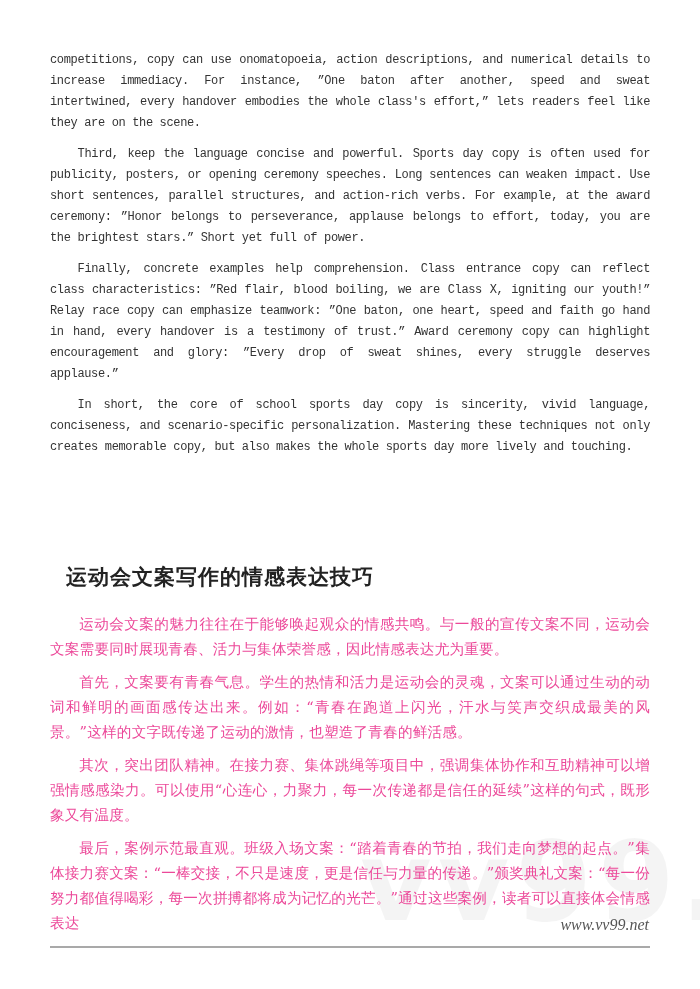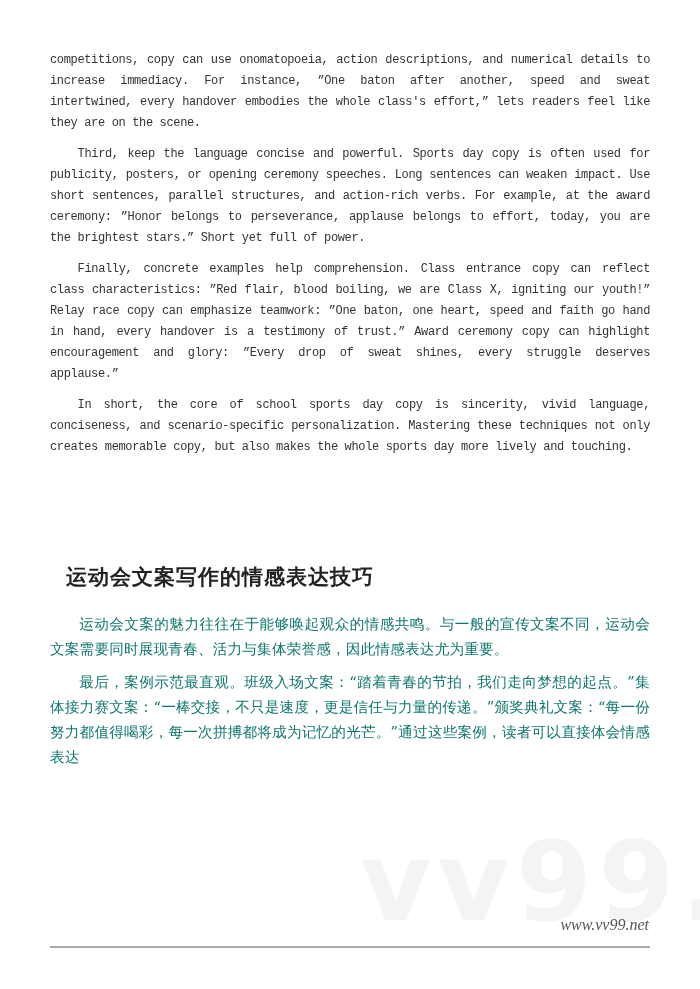--- a/index.html
+++ b/index.html
@@ -3,21 +3,21 @@
   <meta charset="utf-8">
   <style>
     html, body { margin: 0; padding: 0; background: #ffffff; }
     body { width: 700px; height: 989px; position: relative; overflow: hidden; }
     .page { position: absolute; left: 50px; top: 0; width: 600px; }
     .en { font-family: "Liberation Mono", "DejaVu Sans Mono", monospace; font-size: 12px; line-height: 21px; color: #333; text-align: justify; margin: 0 0 10px 0; text-indent: 2.3em; letter-spacing: -0.35px; }
     .en.noindent { text-indent: 0; }
     .block-en { position: absolute; left: 0; top: 50px; width: 600px; }
     .title { position: absolute; left: 16px; top: 563px; width: 600px; text-align: left; font-family: "DejaVu Sans", sans-serif; font-weight: bold; font-size: 21px; color: #222; letter-spacing: 1px; margin: 0; }
     .block-zh { position: absolute; left: 0; top: 611px; width: 600px; }
-    .zh { font-family: "DejaVu Serif", "Liberation Serif", serif; font-size: 14.6px; line-height: 25px; color: #0f766e; text-align: justify; margin: 0 0 8px 0; text-indent: 2em; letter-spacing: 0.2px; }
+    .zh { font-family: "DejaVu Serif", "Liberation Serif", serif; font-size: 14.6px; line-height: 25px; color: #ec4899; text-align: justify; margin: 0 0 8px 0; text-indent: 2em; letter-spacing: 0.2px; }
     .rule { position: absolute; left: 50px; top: 946px; width: 600px; height: 2px; background: #a9a9a9; }
     .footer { position: absolute; right: 51px; top: 916px; font-family: "Liberation Serif", serif; font-style: italic; font-size: 16px; color: #555; }
     .watermark { position: absolute; left: 360px; top: 818px; font-family: "DejaVu Sans", sans-serif; font-weight: bold; font-size: 110px; color: rgba(0,0,0,0.045); letter-spacing: 6px; pointer-events: none; white-space: nowrap; }
   </style>
 </head>
 <body>
 
 <div class="watermark">vv99.net</div>
 
 <div class="page">
@@ -25,18 +25,20 @@
     <p class="en noindent">competitions, copy can use onomatopoeia, action descriptions, and numerical details to increase immediacy. For instance, ”One baton after another, speed and sweat intertwined, every handover embodies the whole class's effort,” lets readers feel like they are on the scene.</p>
     <p class="en">Third, keep the language concise and powerful. Sports day copy is often used for publicity, posters, or opening ceremony speeches. Long sentences can weaken impact. Use short sentences, parallel structures, and action-rich verbs. For example, at the award ceremony: ”Honor belongs to perseverance, applause belongs to effort, today, you are the brightest stars.” Short yet full of power.</p>
     <p class="en">Finally, concrete examples help comprehension. Class entrance copy can reflect class characteristics: ”Red flair, blood boiling, we are Class X, igniting our youth!” Relay race copy can emphasize teamwork: ”One baton, one heart, speed and faith go hand in hand, every handover is a testimony of trust.” Award ceremony copy can highlight encouragement and glory: ”Every drop of sweat shines, every struggle deserves applause.”</p>
     <p class="en">In short, the core of school sports day copy is sincerity, vivid language, conciseness, and scenario-specific personalization. Mastering these techniques not only creates memorable copy, but also makes the whole sports day more lively and touching.</p>
   </div>
 
   <h2 class="title">运动会文案写作的情感表达技巧</h2>
 
   <div class="block-zh">
     <p class="zh">运动会文案的魅力往往在于能够唤起观众的情感共鸣。与一般的宣传文案不同，运动会文案需要同时展现青春、活力与集体荣誉感，因此情感表达尤为重要。</p>
+    <p class="zh">首先，文案要有青春气息。学生的热情和活力是运动会的灵魂，文案可以通过生动的动词和鲜明的画面感传达出来。例如：“青春在跑道上闪光，汗水与笑声交织成最美的风景。”这样的文字既传递了运动的激情，也塑造了青春的鲜活感。</p>
+    <p class="zh">其次，突出团队精神。在接力赛、集体跳绳等项目中，强调集体协作和互助精神可以增强情感感染力。可以使用“心连心，力聚力，每一次传递都是信任的延续”这样的句式，既形象又有温度。</p>
     <p class="zh">最后，案例示范最直观。班级入场文案：“踏着青春的节拍，我们走向梦想的起点。”集体接力赛文案：“一棒交接，不只是速度，更是信任与力量的传递。”颁奖典礼文案：“每一份努力都值得喝彩，每一次拼搏都将成为记忆的光芒。”通过这些案例，读者可以直接体会情感表达</p>
   </div>
 </div>
 
 <div class="rule"></div>
 <div class="footer">www.vv99.net</div>
 
 </body></html>

